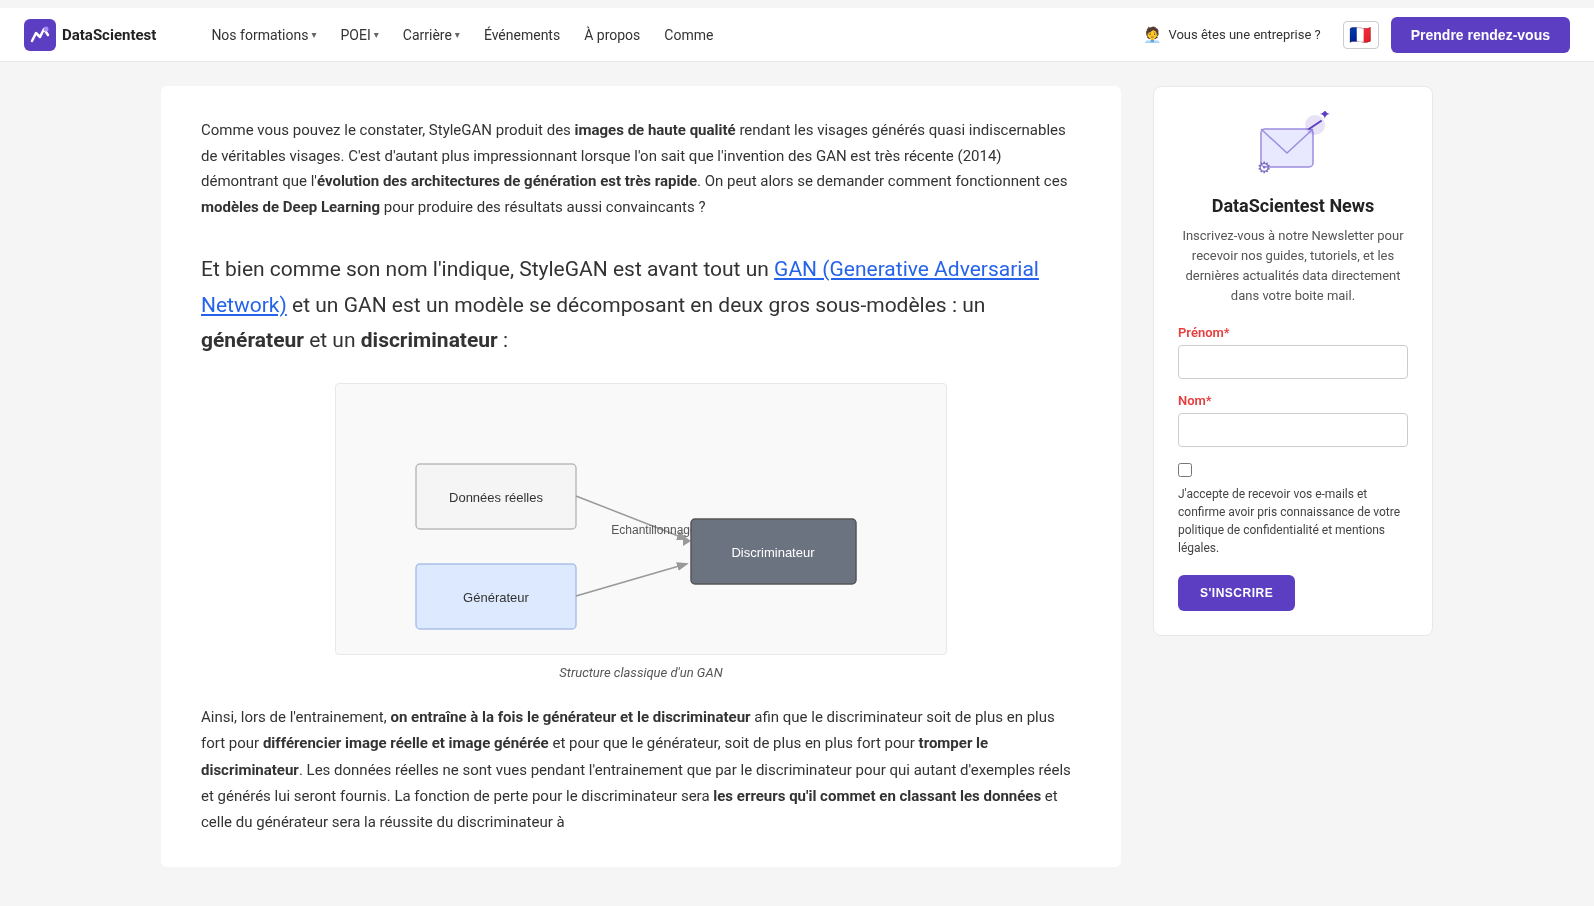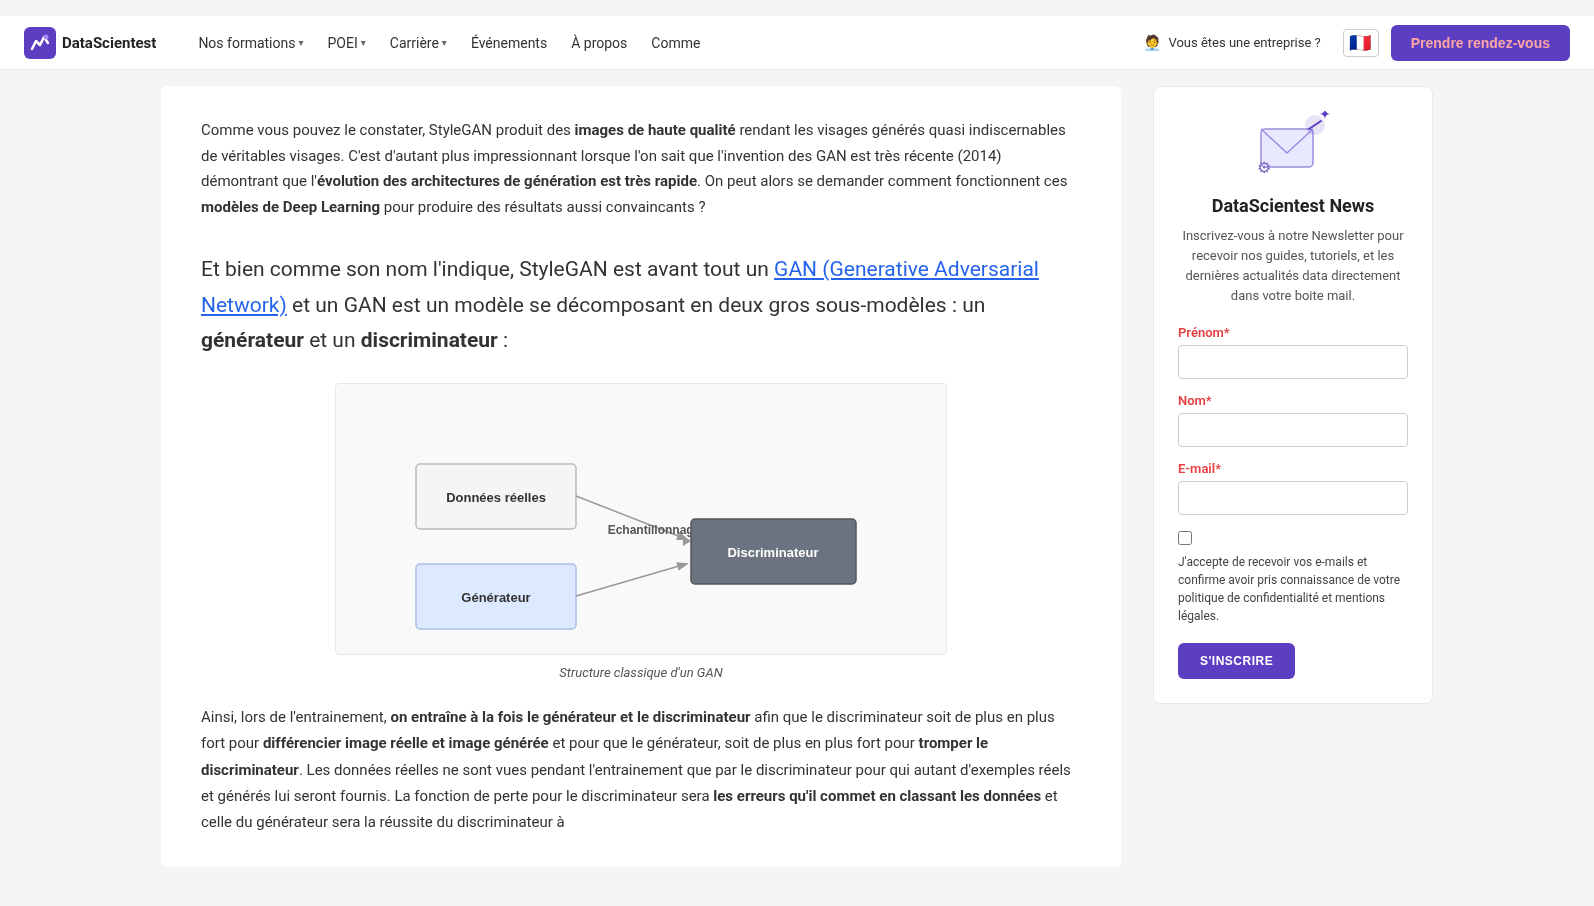--- a/index.html
+++ b/index.html
@@ -12,23 +12,23 @@
 
     
     .header {
       background: #fff;
       border-bottom: 1px solid #e8e8e8;
       height: 54px;
       display: flex;
       align-items: center;
       padding: 0 24px;
       position: sticky;
-      top: 16px;
+      top: 8px;
       z-index: 100;
-      gap: 0;
+      gap: 13px;
     }
     .header-logo {
       display: flex;
       align-items: center;
       gap: 6px;
       margin-right: 32px;
       text-decoration: none;
       color: #222;
     }
     .logo-icon {
@@ -85,21 +85,21 @@
       border-radius: 4px;
       display: flex;
       align-items: center;
       justify-content: center;
       cursor: pointer;
       overflow: hidden;
       font-size: 18px;
     }
     .cta-btn {
       background: #5c3ec2;
-      color: #fca5a5;
+      color: #ffffff;
       border: none;
       padding: 10px 20px;
       border-radius: 6px;
       font-size: 14px;
       font-weight: 600;
       cursor: pointer;
       white-space: nowrap;
     }
 
     
@@ -160,21 +160,20 @@
       margin: 24px 0;
     }
     .diagram-svg-wrap {
       background: #f9f9f9;
       border: 1px solid #e8e8e8;
       border-radius: 4px;
       padding: 20px 40px;
       display: flex;
       flex-direction: column;
       align-items: center;
-      font-weight: bold;
     }
     .diagram-caption {
       font-size: 13px;
       color: #555;
       font-style: italic;
       margin-top: 10px;
       text-align: center;
     }
 
     
@@ -413,26 +412,20 @@
 
       
       <div class="sidebar-field">
         <label class="sidebar-label">
           <span>Nom</span><span style="color:#e53e3e">*</span>
         </label>
         <input class="sidebar-input" type="text" value="" style="">
       </div>
 
       
-      <div class="sidebar-field">
-        <label class="sidebar-label">
-          <span>E-mail</span><span style="color:#e53e3e">*</span>
-        </label>
-        <input class="sidebar-input" type="email" value="" style="">
-      </div>
 
       
       <div class="sidebar-checkbox-row">
         <input type="checkbox" class="sidebar-checkbox" style="">
         <span class="sidebar-checkbox-label">J'accepte de recevoir vos e-mails et confirme avoir pris connaissance de votre politique de confidentialité et mentions légales.</span>
       </div>
 
       
       <button class="sidebar-submit-btn">S'INSCRIRE</button>
 

